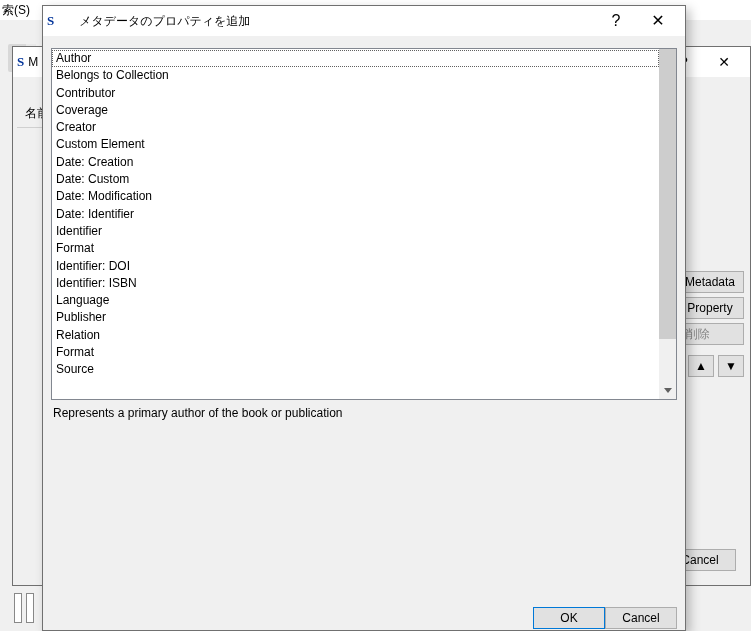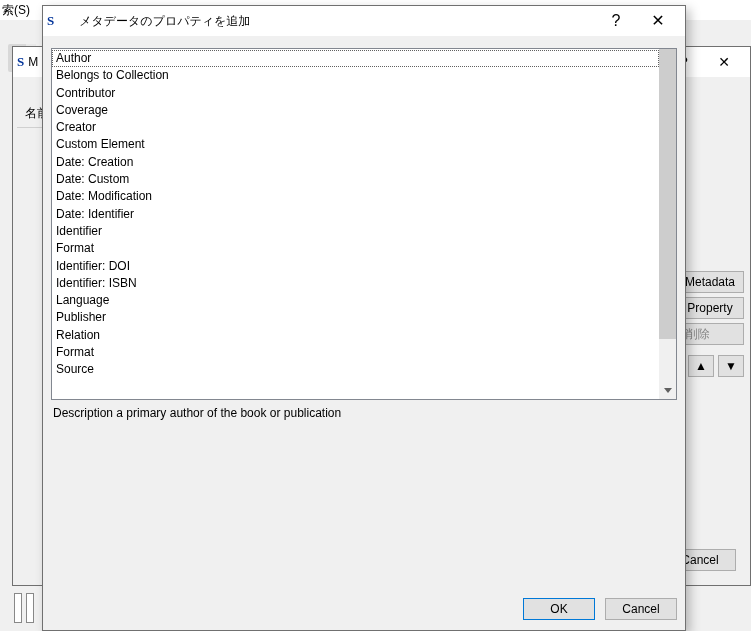--- a/index.html
+++ b/index.html
@@ -260,22 +260,22 @@
     .description {
       padding: 6px 2px;
       color: #000;
     }
     .modal-spacer {
       flex: 1;
     }
     .modal-buttons {
       display: flex;
       justify-content: flex-end;
-      gap: 10px;
-      padding: 8px 8px 10px 8px;
+      gap: 0;
+      padding: 8px 8px 1px 8px;
     }
     .w-btn.default {
       border: 1.5px solid #0078d7;
       background: #e1e1e1;
     }
     .w-btn.modal-ok, .w-btn.modal-cancel {
       min-width: 72px;
       padding: 3px 0;
     }
   </style>
@@ -355,20 +355,20 @@
         </div>
       <div class="scrollbar">
         <div class="thumb"></div>
         <div class="arrow-down">
           <svg width="8" height="5" viewBox="0 0 8 5">
               <polygon points="0,0 8,0 4,5" fill="#606060"></polygon>
             </svg>
         </div>
       </div>
     </div>
-    <div class="description">Description a primary author of the book or publication</div>
+    <div class="description">Represents a primary author of the book or publication</div>
     <div class="modal-spacer"></div>
   </div>
   <div class="modal-buttons">
     <div class="w-btn default modal-ok">OK</div>
     <div class="w-btn modal-cancel">Cancel</div>
   </div>
 </div>
 
 </body></html>

